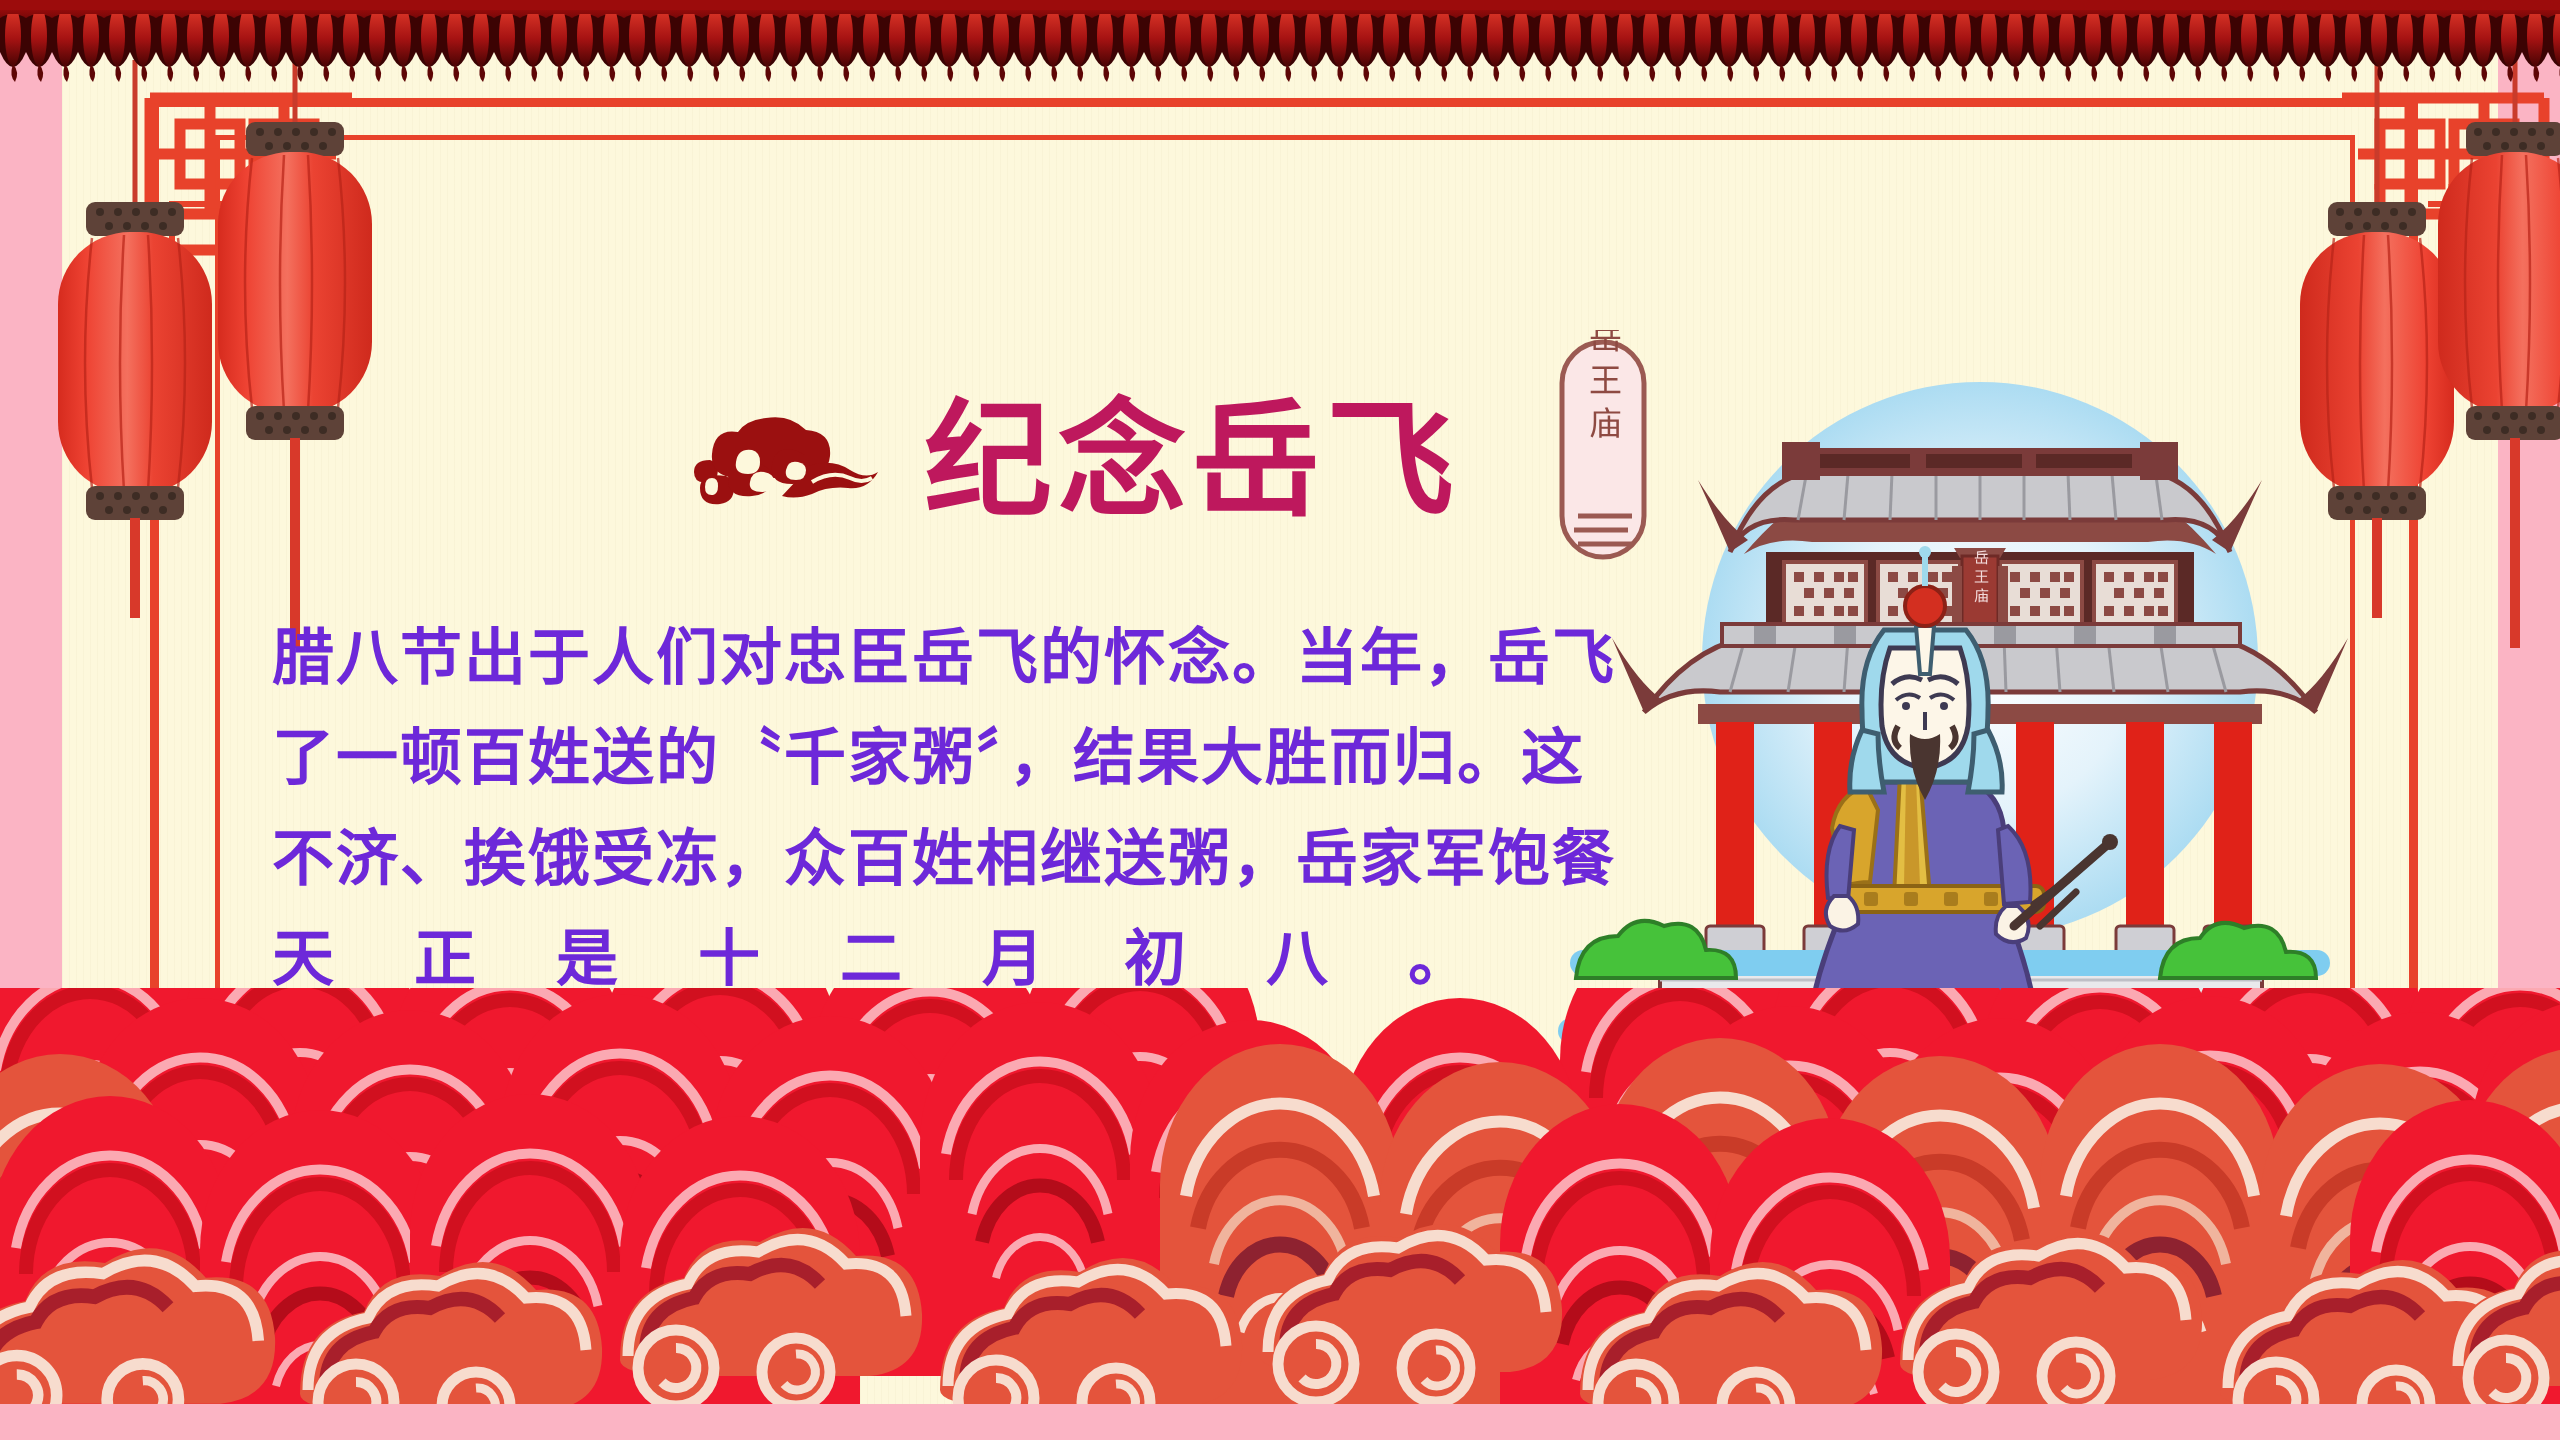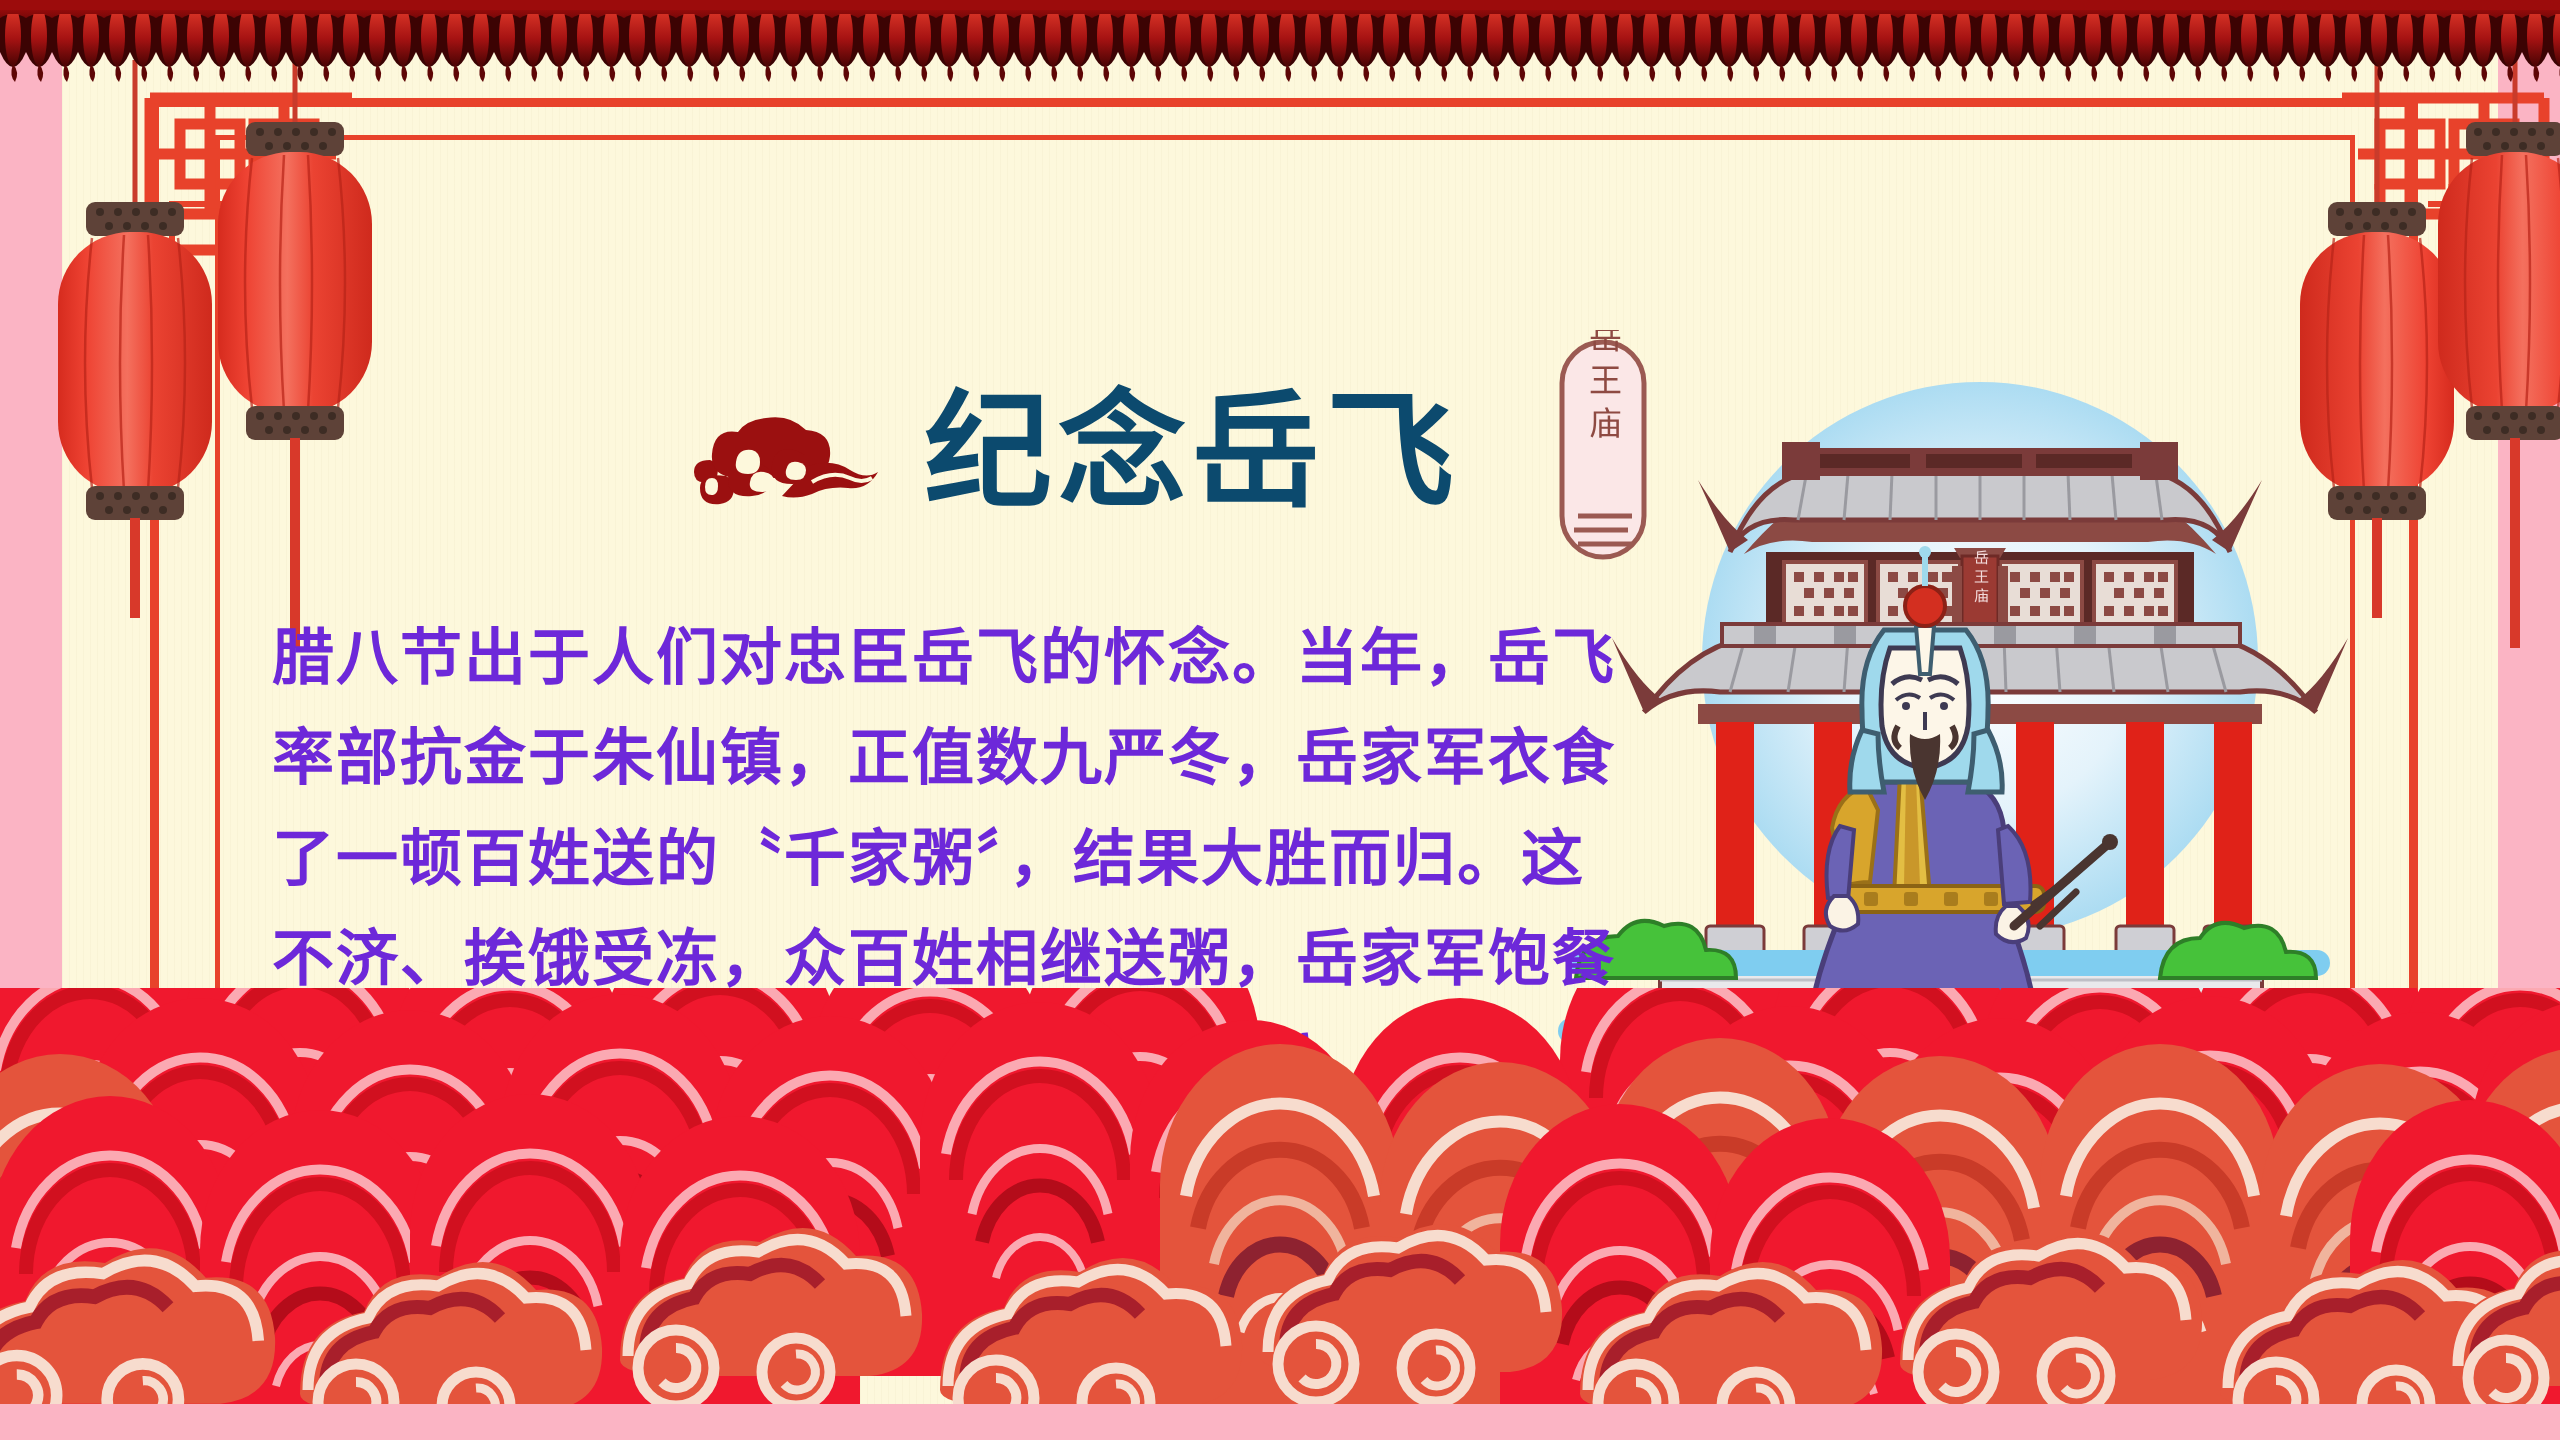--- a/index.html
+++ b/index.html
@@ -46,23 +46,23 @@
   .lg-r1{left:2262px;top:60px;transform:scaleX(-1);}
   .lg-r2{left:2400px;top:40px;transform:scaleX(-1);}
 
   
   .title-row{
     position:absolute;left:690px;top:398px;z-index:25;
     display:flex;align-items:center;gap:44px;
   }
   .title-cloud{width:190px;height:104px;flex:0 0 auto;}
   .title-text{
-    font-size:128px;line-height:1;font-weight:700;color:#0c4a6e;
+    font-size:128px;line-height:1;font-weight:700;color:#be185d;
     letter-spacing:6px;white-space:nowrap;
-    font-family:Liberation Mono, monospace;
+    font-family:Liberation Serif, serif;
   }
 
   
   .body-copy{
     position:absolute;left:272px;top:608px;width:1200px;z-index:25;
     color:#6d28d9;font-size:62px;line-height:1.62;letter-spacing:2px;
     text-align:justify;text-align-last:justify;
     font-family:"DejaVu Sans","Liberation Sans",sans-serif;
     font-weight:600;
   }
@@ -324,21 +324,20 @@
       </g>
       <g stroke="#FDF8DC" stroke-width="4" fill="none">
         <path d="M122 72 Q142 60 160 68 Q172 74 182 68"></path>
       </g>
     </svg>
     <div class="title-text">纪念岳飞</div>
   </div>
 
   <div class="body-copy">
     <span class="ln">腊八节出于人们对忠臣岳飞的怀念。当年，岳飞</span>
-    <span class="ln">率部抗金于朱仙镇，正值数九严冬，岳家军衣食</span>
     <span class="ln">了一顿百姓送的〝千家粥〞，结果大胜而归。这</span>
     <span class="ln">不济、挨饿受冻，众百姓相继送粥，岳家军饱餐</span>
     <span class="ln last">天正是十二月初八。</span>
   </div>
 
   <svg class="illus" viewBox="0 0 800 740">
     <defs>
       <radialGradient id="halo" cx="50%" cy="50%" r="50%">
         <stop offset="0%" stop-color="#FFFFFF"></stop>
         <stop offset="55%" stop-color="#E4F3FB"></stop>

